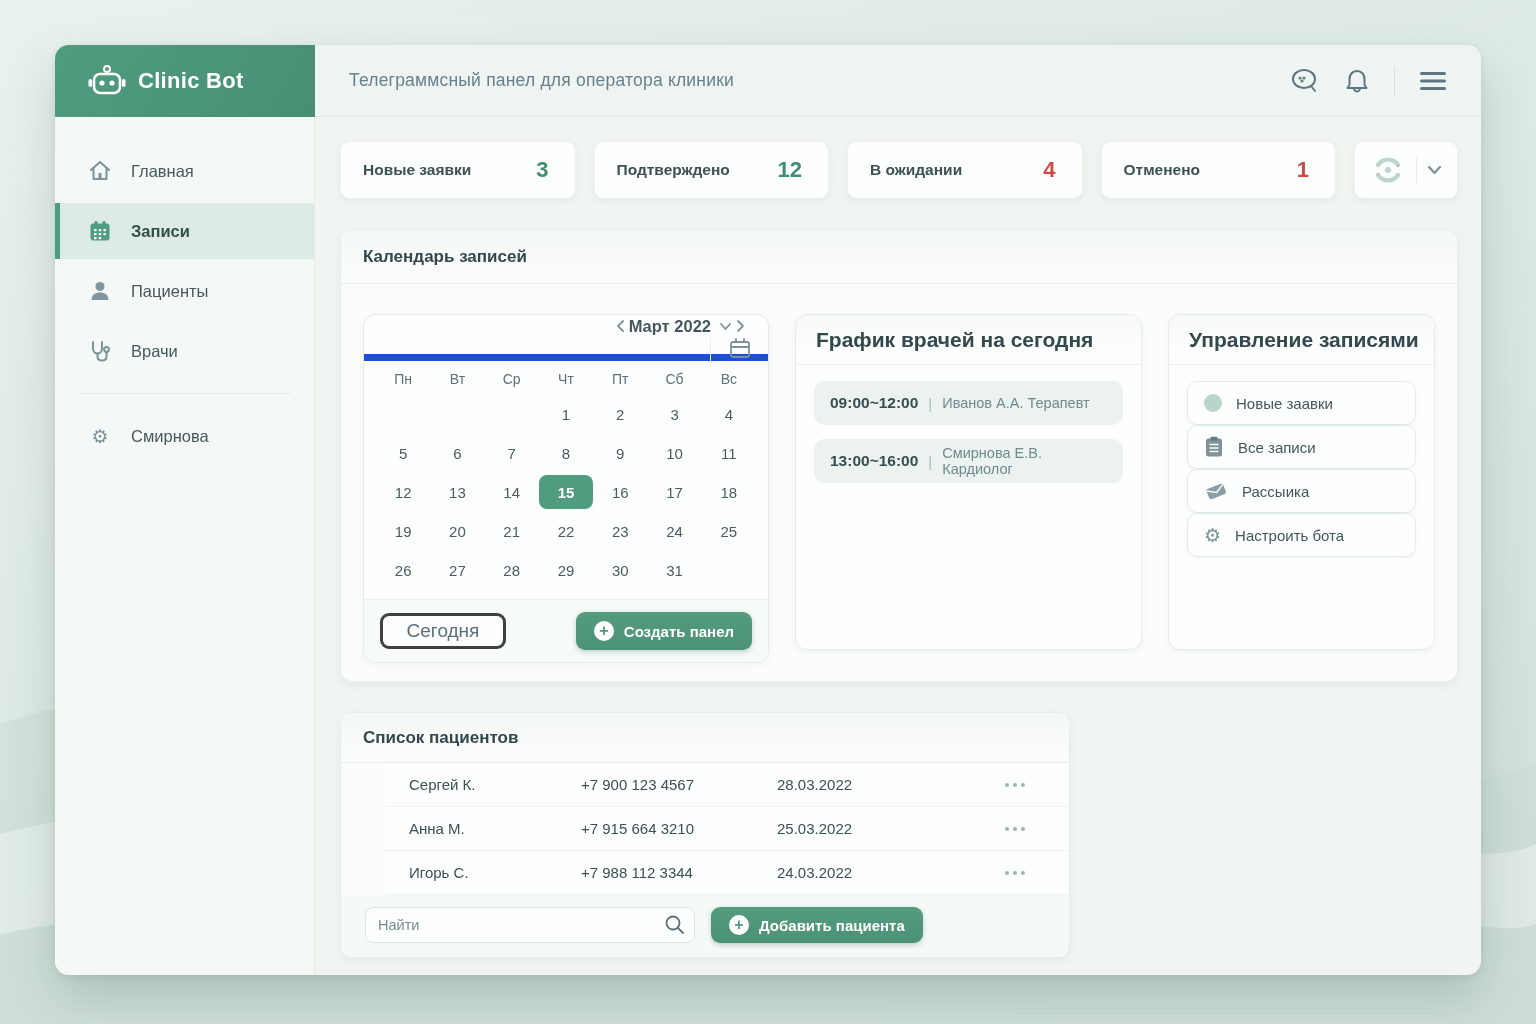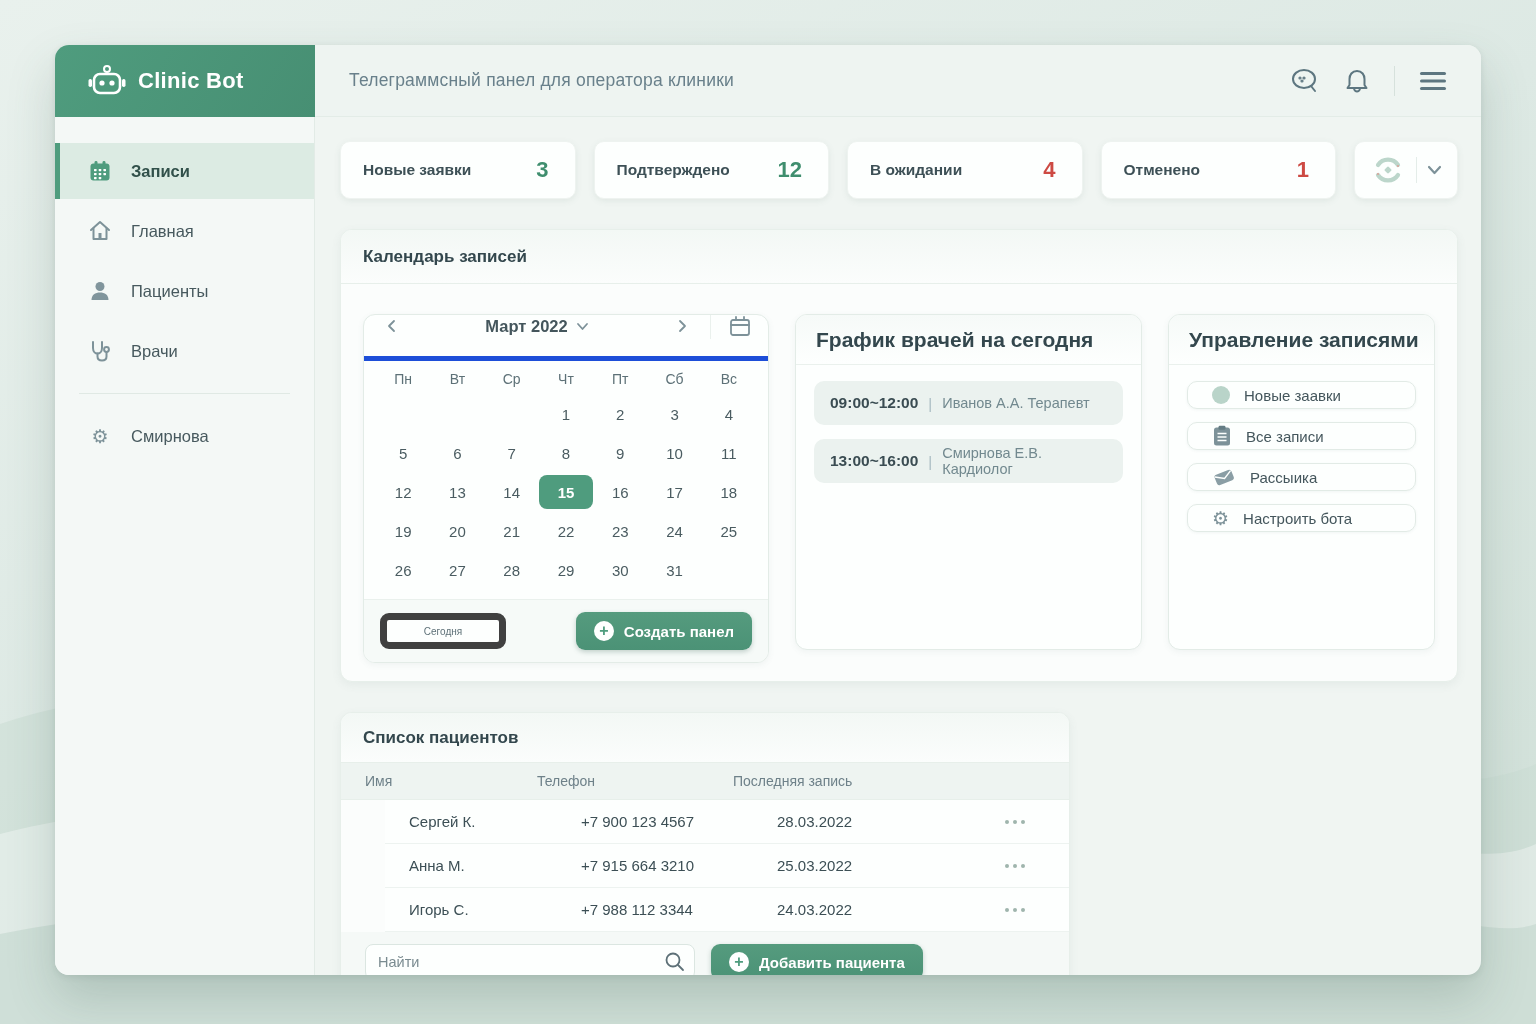--- a/index.html
+++ b/index.html
@@ -77,42 +77,42 @@
     font-size:17px; font-weight:bold; color:#33474d;
   }
   .calendar-card { margin-top:30px; }
   .cal-body { display:flex; gap:26px; padding:30px 22px 18px 22px; }
 
   
   .cal-widget {
     width:406px; flex:0 0 406px; background:#fdfffe; border:1px solid #e3ece7;
     border-radius:12px; overflow:hidden; box-shadow:0 2px 6px rgba(90,120,110,.07);
   }
-  .cal-nav { height:46px; display:flex; align-items:flex-start; border-bottom:5px solid #1d4ed8; }
+  .cal-nav { height:46px; display:flex; align-items:flex-end; border-bottom:7px solid #1d4ed8;flex-direction:column; }
   .cal-nav-main { flex:1; display:flex; align-items:center; padding:0 18px; }
   .cal-icon-cell { width:58px; border-left:1px solid #eaf1ed; display:flex; align-items:center; justify-content:center; cursor:pointer; }
   .month-wrap { flex:1; display:flex; align-items:center; justify-content:center; gap:8px; cursor:pointer; }
   .month-label { font-size:16.5px; font-weight:bold; color:#44565c; }
   .chev { cursor:pointer; display:flex; align-items:center; padding:4px; }
   .weekday-row { display:grid; grid-template-columns:repeat(7,1fr); padding:10px 12px 4px 12px; }
   .weekday { text-align:center; font-size:14px; color:#5d7177; }
   .days-grid { display:grid; grid-template-columns:repeat(7,1fr); row-gap:5px; padding:6px 12px 12px 12px; }
   .day {
     height:34px; display:flex; align-items:center; justify-content:center;
     font-size:15px; color:#4a5c61; cursor:pointer; border-radius:8px;
   }
   .day.selected { background:#4f9c7e; color:#fff; font-weight:bold; }
   .day.empty { cursor:default; }
   .cal-footer {
     border-top:1px solid #eaf1ed; background:#f6faf8; padding:12px 16px;
     display:flex; align-items:center; justify-content:space-between;
   }
   .btn-outline {
-    min-width:126px; height:36px; background:#fdfffe; border:7px solid #404040; border-radius:9px;
-    font-size:10px; color:#5d7077; display:flex; align-items:center; justify-content:center; cursor:pointer;
+    min-width:126px; height:36px; background:#fdfffe; border:3px solid #404040; border-radius:9px;
+    font-size:19px; color:#5d7077; display:flex; align-items:center; justify-content:center; cursor:pointer;
     font-family:inherit;
   }
   .btn-green {
     height:38px; background:linear-gradient(180deg,#559b7e,#4b9276); border:none; border-radius:9px;
     color:#fff; font-size:15px; font-weight:bold; display:flex; align-items:center; gap:10px;
     padding:0 18px; cursor:pointer; box-shadow:0 2px 5px rgba(70,110,95,.3); font-family:inherit;
   }
   .plus-badge {
     width:20px; height:20px; border-radius:50%; background:#fff; color:#4f9c7e;
     font-size:16px; font-weight:bold; line-height:20px; text-align:center; flex:0 0 20px;
@@ -134,22 +134,22 @@
     height:44px; background:#ebf2ef; border-radius:10px; display:flex; align-items:center;
     padding:0 16px; gap:10px; margin-bottom:14px; cursor:pointer;
   }
   .sched-time { font-size:15.5px; font-weight:bold; color:#3a4c52; }
   .sched-sep { color:#a9bcc2; font-size:15px; }
   .sched-name { font-size:14.5px; color:#72898f; }
 
   
   .mgmt-panel { width:267px; flex:0 0 267px; }
   .mgmt-btn {
-    height:28px; background:#fdfffe; border:1px solid #e2ebe6; border-radius:10px;
-    display:flex; align-items:center; gap:14px; padding:0 24px; margin-bottom:13px;
+    height:44px; background:#fdfffe; border:1px solid #e2ebe6; border-radius:10px;
+    display:flex; align-items:center; gap:14px; padding:0 16px; 
     cursor:pointer; box-shadow:0 1px 3px rgba(90,120,110,.07);
     font-size:15px; color:#44565c; width:100%; font-family:inherit;
   }
   .dot-icon { width:18px; height:18px; border-radius:50%; background:#b9d4c9; flex:0 0 18px; }
   .gear-glyph { font-size:19px; color:#7d9299; line-height:1; }
 
   
   .patients-card { margin-top:30px; width:730px; }
   .patients-head { height:50px; }
   .tbl-header {
@@ -198,20 +198,32 @@
         <circle cx="15" cy="20" r="2.6" fill="#fff"></circle>
         <circle cx="25" cy="20" r="2.6" fill="#fff"></circle>
         <rect x="1.5" y="16" width="3.5" height="8" rx="1.7" fill="#fff"></rect>
         <rect x="35" y="16" width="3.5" height="8" rx="1.7" fill="#fff"></rect>
       </svg>
     </span>
     <span class="brand">Clinic Bot</span>
   </div>
 
   <aside class="sidebar" id="sidebar-nav">
+      <div class="side-item">
+        <span class="ic">
+          <span style="display: flex;">
+            <svg class="stroke-ic" width="24" height="24" viewBox="0 0 24 24" style="stroke:#7d9299;stroke-width:2">
+              <path d="M3 11 L12 3 L21 11"></path>
+              <path d="M5.5 9.5 V20 H18.5 V9.5"></path>
+              <rect x="10.5" y="14" width="3" height="6" fill="#7d9299" stroke="none"></rect>
+            </svg>
+          </span>
+        </span>
+        <span>Главная</span>
+      </div>
       <div class="side-item active">
         <span class="ic">
           <span style="display: flex;">
             <svg width="24" height="24" viewBox="0 0 24 24">
               <rect x="2.5" y="4.5" width="19" height="17" rx="3" fill="#4f9c7e"></rect>
               <rect x="6.5" y="2" width="3" height="5" rx="1.4" fill="#4f9c7e"></rect>
               <rect x="14.5" y="2" width="3" height="5" rx="1.4" fill="#4f9c7e"></rect>
               <g fill="#fff">
                 <rect x="6" y="10" width="2.6" height="2.2" rx="0.6"></rect>
                 <rect x="10.7" y="10" width="2.6" height="2.2" rx="0.6"></rect>
@@ -219,32 +231,20 @@
                 <rect x="6" y="14" width="2.6" height="2.2" rx="0.6"></rect>
                 <rect x="10.7" y="14" width="2.6" height="2.2" rx="0.6"></rect>
                 <rect x="15.4" y="14" width="2.6" height="2.2" rx="0.6"></rect>
                 <rect x="6" y="18" width="2.6" height="2.2" rx="0.6"></rect>
                 <rect x="10.7" y="18" width="2.6" height="2.2" rx="0.6"></rect>
               </g>
             </svg>
           </span>
         </span>
         <span>Записи</span>
-      </div>
-      <div class="side-item">
-        <span class="ic">
-          <span style="display: flex;">
-            <svg class="stroke-ic" width="24" height="24" viewBox="0 0 24 24" style="stroke:#7d9299;stroke-width:2">
-              <path d="M3 11 L12 3 L21 11"></path>
-              <path d="M5.5 9.5 V20 H18.5 V9.5"></path>
-              <rect x="10.5" y="14" width="3" height="6" fill="#7d9299" stroke="none"></rect>
-            </svg>
-          </span>
-        </span>
-        <span>Главная</span>
       </div>
       <div class="side-item">
         <span class="ic">
           <span style="display: flex;">
             <svg width="24" height="24" viewBox="0 0 24 24" fill="#80959c">
               <circle cx="12" cy="7.5" r="4.5"></circle>
               <path d="M3.5 21 C3.5 15.8 7.3 13.5 12 13.5 C16.7 13.5 20.5 15.8 20.5 21 Z"></path>
             </svg>
           </span>
         </span>
@@ -484,25 +484,20 @@
                 <span>Настроить бота</span>
               </button>
             </div>
         </div>
 
       </div>
     </section>
 
     <section class="card patients-card">
       <div class="card-head patients-head">Список пациентов</div>
-      <div class="tbl-header" id="tbl-header">
-          <span>Имя</span>
-          <span>Телефон</span>
-          <span>Последняя запись</span>
-        </div>
       <div id="tbl-body">
           <div class="tbl-row">
             <span>Сергей К.</span>
             <span>+7 900 123 4567</span>
             <span>28.03.2022</span>
             <span class="row-dots">
               <i></i>
               <i></i>
               <i></i>
             </span>

